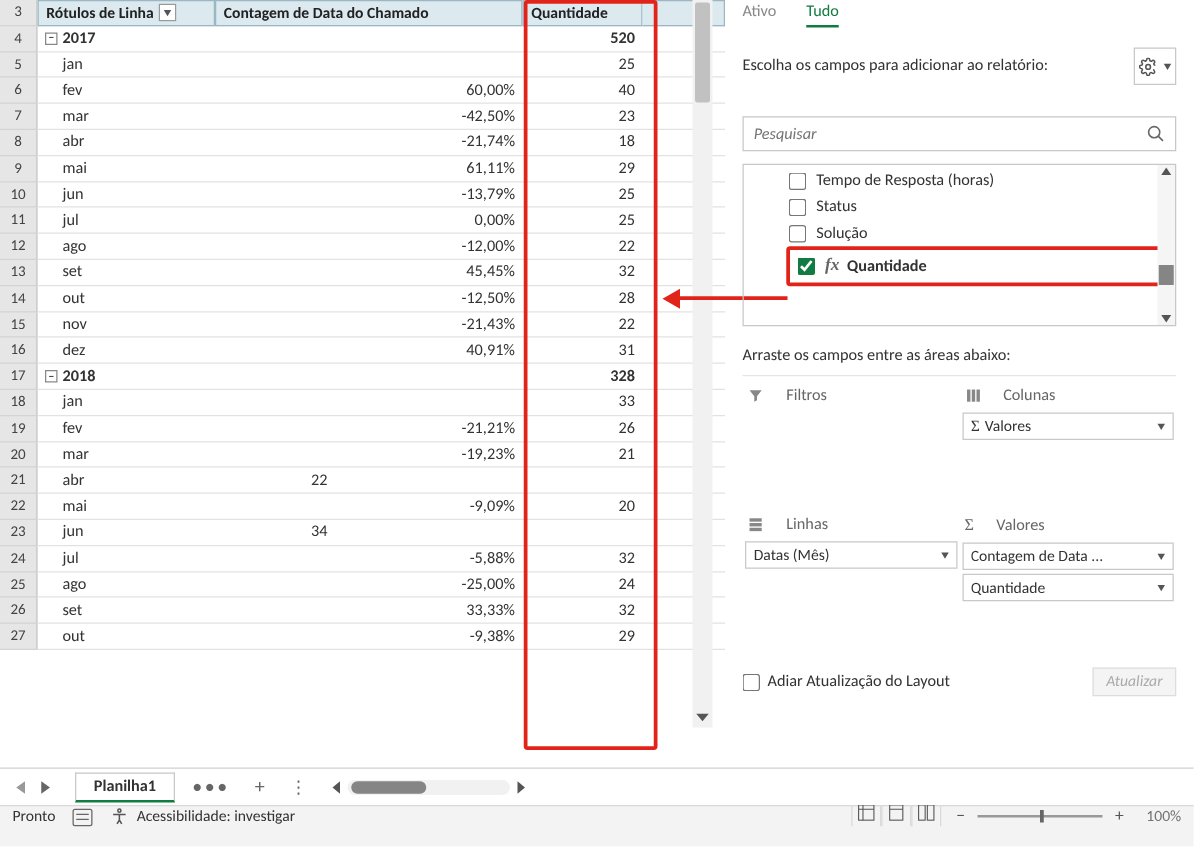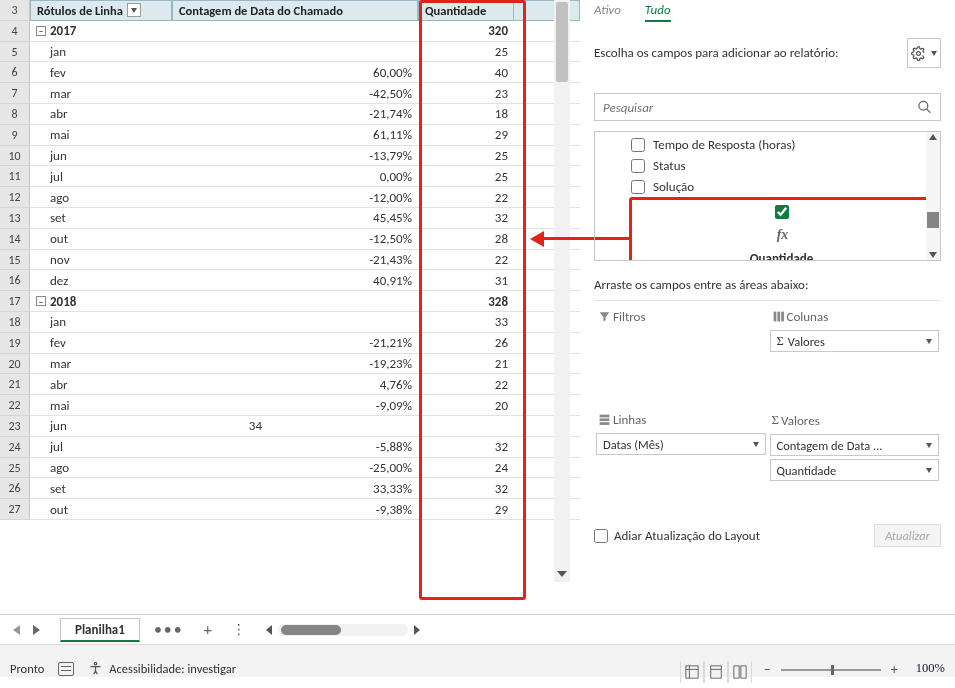--- a/index.html
+++ b/index.html
@@ -44,56 +44,56 @@
   .arrow-head { position:absolute; top:3px; left:0; border-right:14px solid #e2231a; border-top:8px solid transparent; border-bottom:8px solid transparent; }
 
   
   .vscroll { position:absolute; right:10px; top:0; width:16px; height:582px; background:#f1f1f1; }
   .vscroll-thumb { position:absolute; top:2px; left:2px; width:12px; height:80px; background:#c1c1c1; border-radius:2px; }
   .vscroll-darrow { position:absolute; bottom:0; left:0; width:16px; height:16px; display:flex; align-items:center; justify-content:center; }
   .vscroll-darrow::after { content:""; border-left:5px solid transparent; border-right:5px solid transparent; border-top:6px solid #555; }
 
   
   .tabs { display:flex; gap:24px; padding: 0 4px 6px; border-bottom:none; }
-  .tab { font-size:13px; color:#888; padding-bottom:3px;font-style:italic; }
+  .tab { font-size:13px; color:#888; padding-bottom:3px; }
   .tab.active { color:#107c41; border-bottom:2px solid #107c41; }
   .help-row { display:flex; align-items:center; justify-content:space-between; margin:10px 4px 25px; }
   .help-row .text { font-size:13px; color:#333; max-width:260px; line-height:1.35; }
   .gear-btn { width:34px; height:30px; border:1px solid #c8c8c8; background:#fff; display:flex; align-items:center; justify-content:center; gap:2px; }
   .gear-btn svg { width:15px; height:15px; }
   .gear-btn::after { content:""; border-left:3px solid transparent; border-right:3px solid transparent; border-top:5px solid #555; margin-left:3px; }
 
   .search-box { margin:6px 4px 10px; border:1px solid #c8c8c8; height:28px; display:flex; align-items:center; padding:0 8px; position:relative; }
   .search-box input { border:none; outline:none; font-size:13px; font-style:italic; color:#888; width:100%; }
   .search-box .mag { width:16px; height:16px; }
 
   .field-list { margin:0 4px; border:1px solid #c8c8c8; height:130px; position:relative; overflow:hidden; }
   .field-inner { height:100%; overflow-y:auto; padding:2px 6px 2px 34px; }
   .field-item { display:flex; align-items:center; gap:8px; padding:3px 2px; font-size:13px; }
   .field-item input[type=checkbox] { width:14px; height:14px; accent-color:#107c41; }
   .fx { font-style: italic; font-family: 'Times New Roman', serif; font-size:14px; color:#666; margin-right:-2px; }
-  .field-item.bold-item { font-weight:700;flex-direction:column; }
+  .field-item.bold-item { font-weight:700; }
   .field-list .scroll-ind { position:absolute; right:0; top:0; width:14px; height:100%; background:#f5f5f5; }
   .field-list .scroll-ind .st { position:absolute; right:1px; top:80px; width:12px; height:16px; background:#858585; }
   .field-list .scroll-ind .sa-up { position:absolute; top:2px; left:3px; border-left:4px solid transparent; border-right:4px solid transparent; border-bottom:6px solid #555; }
   .field-list .scroll-ind .sa-down { position:absolute; bottom:2px; left:3px; border-left:4px solid transparent; border-right:4px solid transparent; border-top:6px solid #555; }
 
   .drag-hint { font-size:13px; color:#333; margin: 16px 4px 8px; }
 
   .zones { display:grid; grid-template-columns: 1fr 1fr; gap:0; margin:0 4px; border-top:1px solid #e5e5e5; }
   .zone { border:none; padding:4px 2px; }
-  .zone-head { display:flex; align-items:center; gap:2px; color:#666; font-size:13px; padding:4px 2px 6px; }
+  .zone-head { display:flex; align-items:center; gap:18px; color:#666; font-size:13px; padding:4px 2px 6px; }
   .zone-head svg { width:13px; height:13px; fill:#888; }
   .zone-body { min-height: 70px; }
   .pill { border:1px solid #c8c8c8; background:#fff; font-size:12.5px; padding:2px 6px; display:flex; align-items:center; justify-content:space-between; margin-bottom:3px; height:22px; }
   .pill .pc { display:flex; align-items:center; gap:4px; white-space:nowrap; overflow:hidden; text-overflow:ellipsis; }
   .pill::after { content:""; border-left:3px solid transparent; border-right:3px solid transparent; border-top:5px solid #555; margin-left:4px;}
   .sigma { font-family: 'Segoe UI Symbol'; }
 
-  .defer-row { display:flex; align-items:center; justify-content:space-between; margin:16px 4px 0; }
+  .defer-row { display:flex; align-items:center; justify-content:space-between; margin:26px 4px 0; }
   .defer-row label { display:flex; align-items:center; gap:6px; font-size:13px; color:#333; }
   .defer-row input { width:14px; height:14px; }
   .upd-btn { border:1px solid #ddd; background:#f4f4f4; color:#aaa; font-size:12.5px; padding:3px 10px; font-style:italic; }
 
   
   .sheet-bar { height:30px; border-top:1px solid #d0d0d0; display:flex; align-items:center; padding:0 6px; background:#fff; position:relative; }
   .nav-arrow { width:20px; height:20px; display:flex; align-items:center; justify-content:center; color:#888; }
   .nav-arrow.left::after { content:""; border-top:5px solid transparent; border-bottom:5px solid transparent; border-right:7px solid #999; }
   .nav-arrow.right::after { content:""; border-top:5px solid transparent; border-bottom:5px solid transparent; border-left:7px solid #666; }
   .sheet-tab { padding:3px 14px; background:#fff; border:1px solid #c8c8c8; border-bottom:2px solid #107c41; font-size:13px; font-weight:600; margin:0 4px 0 14px; }
@@ -102,29 +102,29 @@
   .vdots { font-size:14px; color:#666; padding:0 10px; }
 
   .hscroll { flex:1; display:flex; align-items:center; gap:2px; margin-left:6px; }
   .hscroll .ha { width:14px; height:14px; display:flex; align-items:center; justify-content:center; }
   .hscroll .ha.l::after { content:""; border-top:5px solid transparent; border-bottom:5px solid transparent; border-right:6px solid #555; }
   .hscroll .ha.r::after { content:""; border-top:5px solid transparent; border-bottom:5px solid transparent; border-left:6px solid #555; }
   .hscroll .track { flex:1; max-width:130px; height:12px; background:#f1f1f1; position:relative; border-radius:6px; }
   .hscroll .thumb { position:absolute; left:3px; top:1px; width:60px; height:10px; background:#858585; border-radius:5px; }
 
   
-  .status-bar { height:30px; background:#f3f3f3; border-top:1px solid #d8d8d8; display:flex; align-items:flex-start; padding:16px 10px; gap:12px; font-size:12.5px; }
+  .status-bar { height:30px; background:#f3f3f3; border-top:1px solid #d8d8d8; display:flex; align-items:flex-end; padding:16px 10px; gap:12px; font-size:12.5px; }
   .status-bar .sb-left { display:flex; align-items:center; gap:14px; flex:1; }
   .sb-btn { width:24px; height:22px; display:flex; align-items:center; justify-content:center; border-left:1px solid #dadada; border-right:1px solid #dadada; }
   .view-btns { display:flex; }
   .zoom-slider { display:flex; align-items:center; gap:10px; }
   .zoom-slider .zline { width:100px; height:2px; background:#999; position:relative; }
   .zoom-slider .zline::after { content:""; position:absolute; left:50px; top:-4px; width:3px; height:10px; background:#666; }
   .zminus, .zplus { font-size:14px; color:#555; }
-  .zoom-pct { font-size:12.5px; color:#0f172a; margin-left:6px;font-family:Liberation Serif, serif; }
+  .zoom-pct { font-size:12.5px; color:#737373; margin-left:6px; }
 
   .acc { display:flex; align-items:center; gap:6px; }
   .dbicon { width:16px; height:14px; border:1px solid #666; border-radius:2px; position:relative; }
   .dbicon::before { content:""; position:absolute; top:3px; left:2px; right:2px; height:1px; background:#666; }
   .dbicon::after { content:""; position:absolute; top:7px; left:2px; right:2px; height:1px; background:#666; }
 
 </style>
 </head>
 <body>
 
@@ -165,21 +165,21 @@
               <span>Rótulos de Linha</span>
               <span class="dropdown-tri"></span>
             </div>
             <div class="ch ch-b">Contagem de Data do Chamado</div>
             <div class="ch ch-c">Quantidade</div>
             <div class="ch ch-rest"></div>
           </div>
           <div class="data-row year-row">
             <div class="cell c-a"><span class="expand-box">−</span>2017</div>
             <div class="cell c-b"></div>
-            <div class="cell c-c">320</div>
+            <div class="cell c-c">520</div>
           </div>
           <div class="data-row">
             <div class="cell c-a month-indent">jan</div>
             <div class="cell c-b"></div>
             <div class="cell c-c">25</div>
           </div>
           <div class="data-row">
             <div class="cell c-a month-indent">fev</div>
             <div class="cell c-b">60,00%</div>
             <div class="cell c-c">40</div>
@@ -249,21 +249,20 @@
             <div class="cell c-b">-21,21%</div>
             <div class="cell c-c">26</div>
           </div>
           <div class="data-row">
             <div class="cell c-a month-indent">mar</div>
             <div class="cell c-b">-19,23%</div>
             <div class="cell c-c">21</div>
           </div>
           <div class="data-row">
             <div class="cell c-a month-indent">abr</div>
-            <div class="cell c-b">4,76%</div>
             <div class="cell c-c">22</div>
           </div>
           <div class="data-row">
             <div class="cell c-a month-indent">mai</div>
             <div class="cell c-b">-9,09%</div>
             <div class="cell c-c">20</div>
           </div>
           <div class="data-row">
             <div class="cell c-a month-indent">jun</div>
             <div class="cell c-c">34</div>

